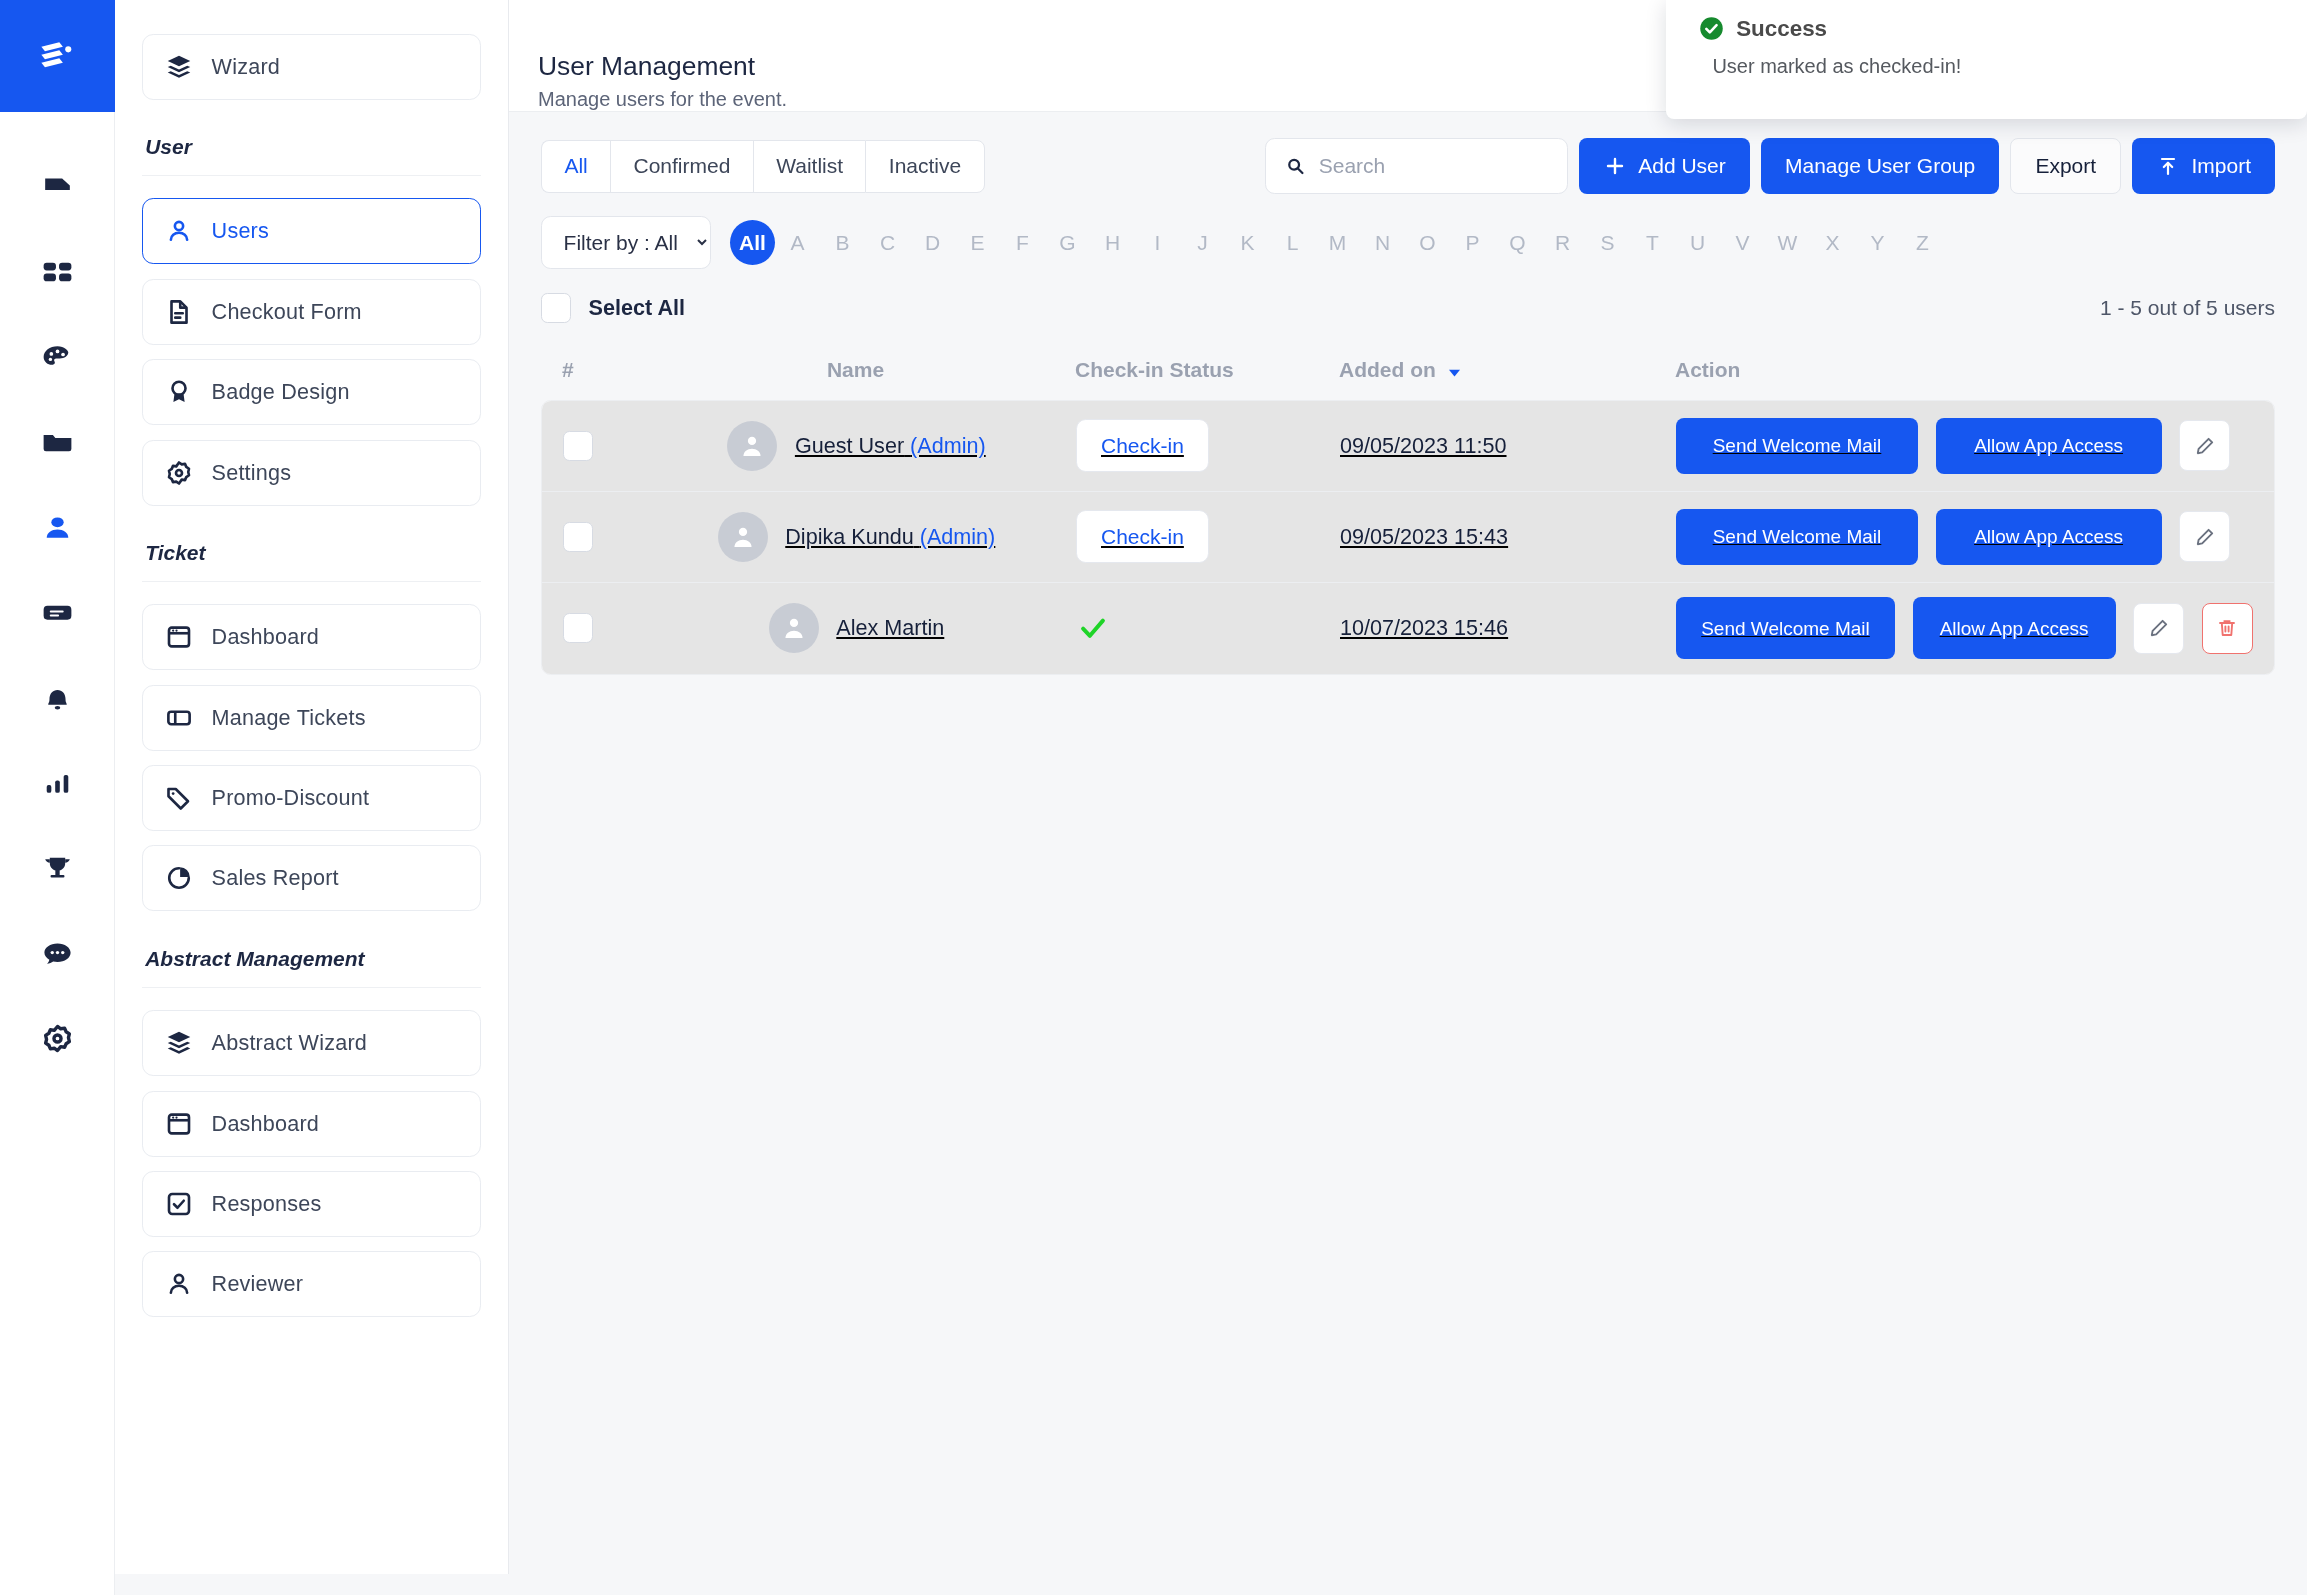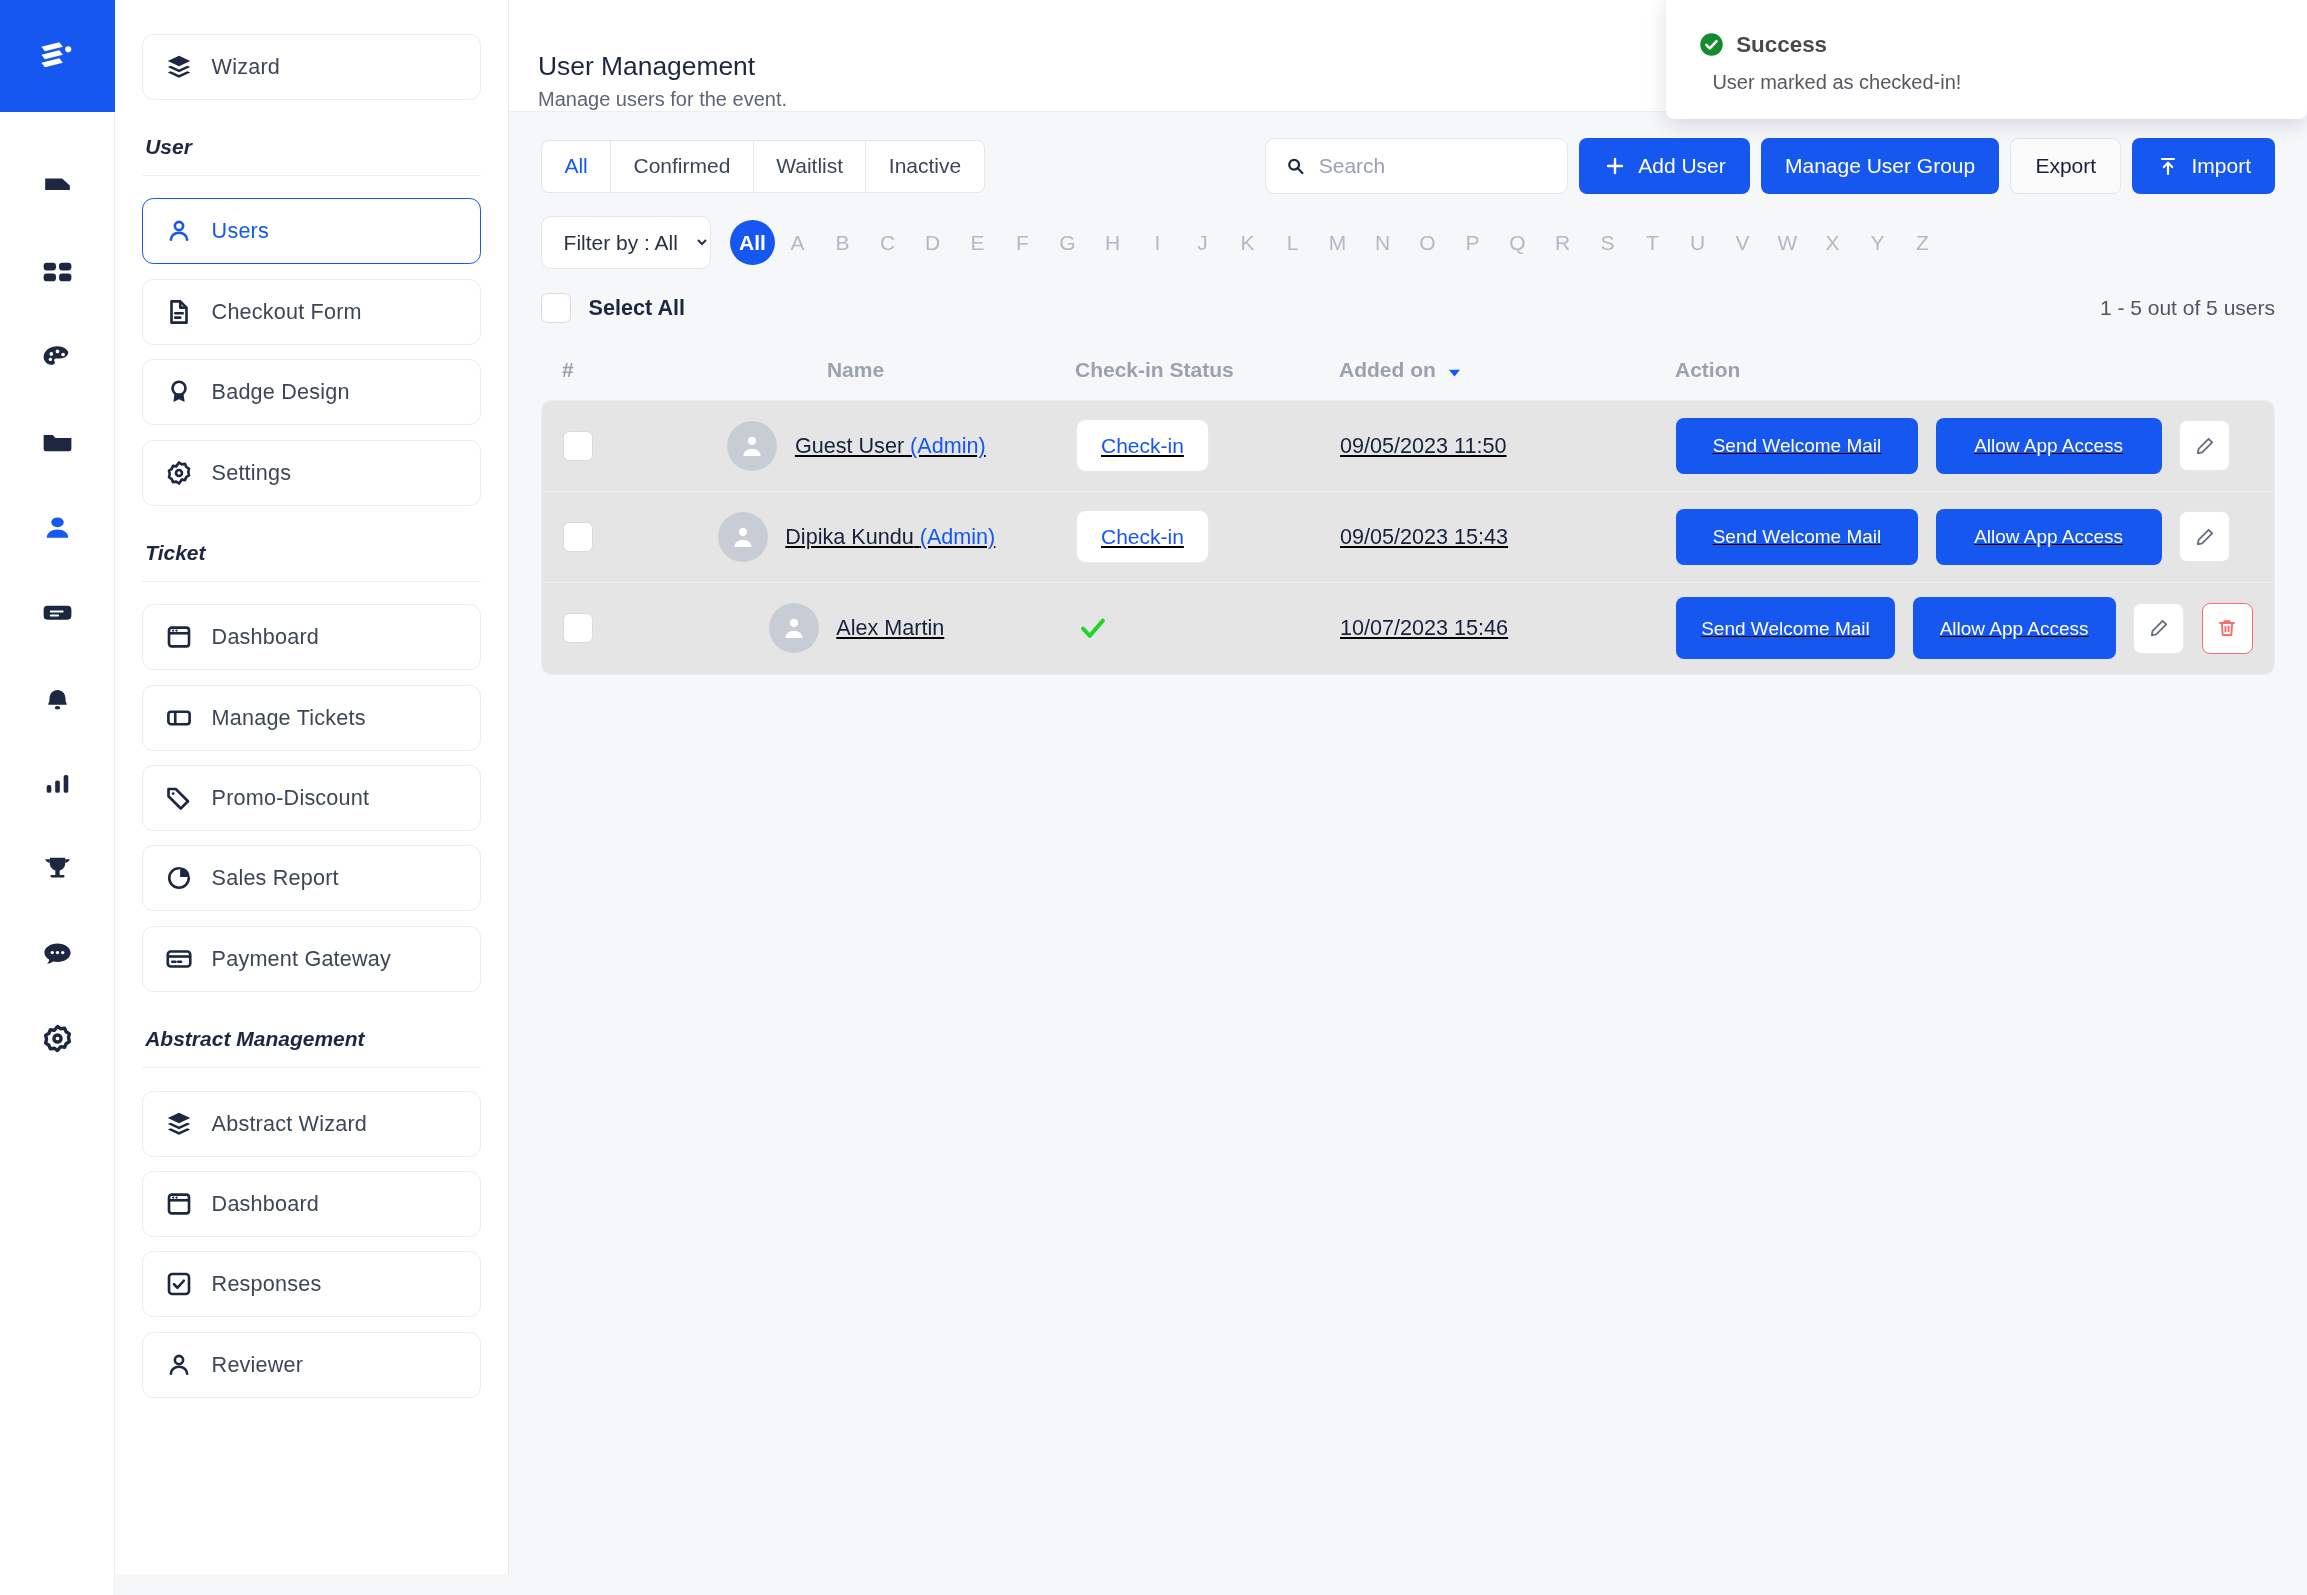--- a/index.html
+++ b/index.html
@@ -178,21 +178,21 @@
     background: #fff; display: flex; align-items: center; justify-content: center; cursor: pointer;
   }
   .icon-btn.danger { border-color: #f0726e; }
 
   
   .toast {
     position: absolute; top: 0; right: 0;
     width: 641px; height: 119px; background: #fff;
     border-radius: 0 0 8px 8px;
     box-shadow: 0 4.8px 21px rgba(16,24,40,.14);
-    padding: 31px 32px; z-index: 50;
+    padding: 15px 32px; z-index: 50;
   }
   .toast-head { display: flex; align-items: center; gap: 11.2px; }
   .toast-title { font-size: 22.4px; font-weight: bold; color: #4a4a4a; }
   .toast-body { font-size: 20px; color: #55595f; margin-top: 13px; margin-left: 14.4px; }
 </style>
 </head>
 <body>
 
 <div class="app">
 
@@ -349,28 +349,20 @@
           <circle cx="7.3" cy="8.4" r="1.1" fill="#1d2742" stroke="none"></circle>
         </svg>
       <span class="lbl">Promo-Discount</span>
     </div>
     <div class="menu-btn">
       <svg viewBox="0 0 24 24" fill="none" stroke="#1d2742" stroke-width="2.1">
           <path d="M12 4.2a7.8 7.8 0 1 0 7.8 7.8" stroke-linecap="round"></path>
           <path d="M12.9 3.4v7.7h7.7a7.8 7.8 0 0 0-7.7-7.7z" fill="#1d2742" stroke="none"></path>
         </svg>
       <span class="lbl">Sales Report</span>
-    </div>
-    <div class="menu-btn">
-      <svg viewBox="0 0 24 24" fill="none" stroke="#1d2742" stroke-width="2.1">
-          <rect x="3" y="6" width="18" height="12" rx="2.4"></rect>
-          <path d="M3 10h18"></path>
-          <path d="M6.6 14.2h2.6M11.4 14.2h2.3" stroke-linecap="round"></path>
-        </svg>
-      <span class="lbl">Payment Gateway</span>
     </div>
 
     <div class="section-head">Abstract Management</div>
     <div class="menu-btn">
       <svg viewBox="0 0 24 24" fill="#1d2742">
           <path d="M12 3l9 4.2-9 4.2-9-4.2z"></path>
           <path d="M3 12l9 4.2 9-4.2-2.4-1.1L12 14l-6.6-3.1z"></path>
           <path d="M3 16.4l9 4.2 9-4.2-2.4-1.1L12 18.4l-6.6-3.1z"></path>
         </svg>
       <span class="lbl">Abstract Wizard</span>

